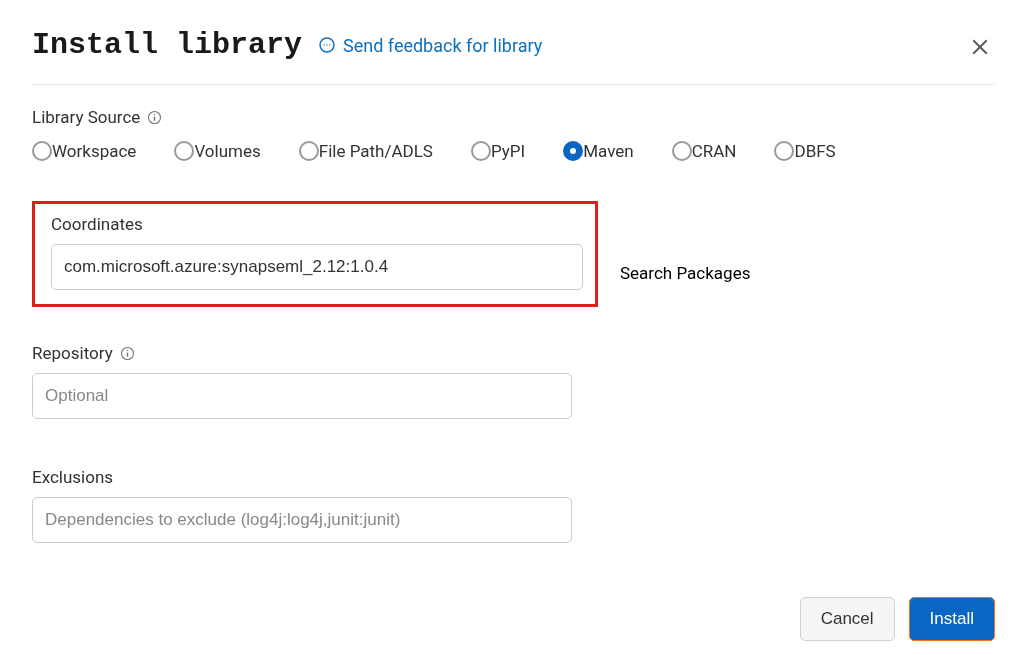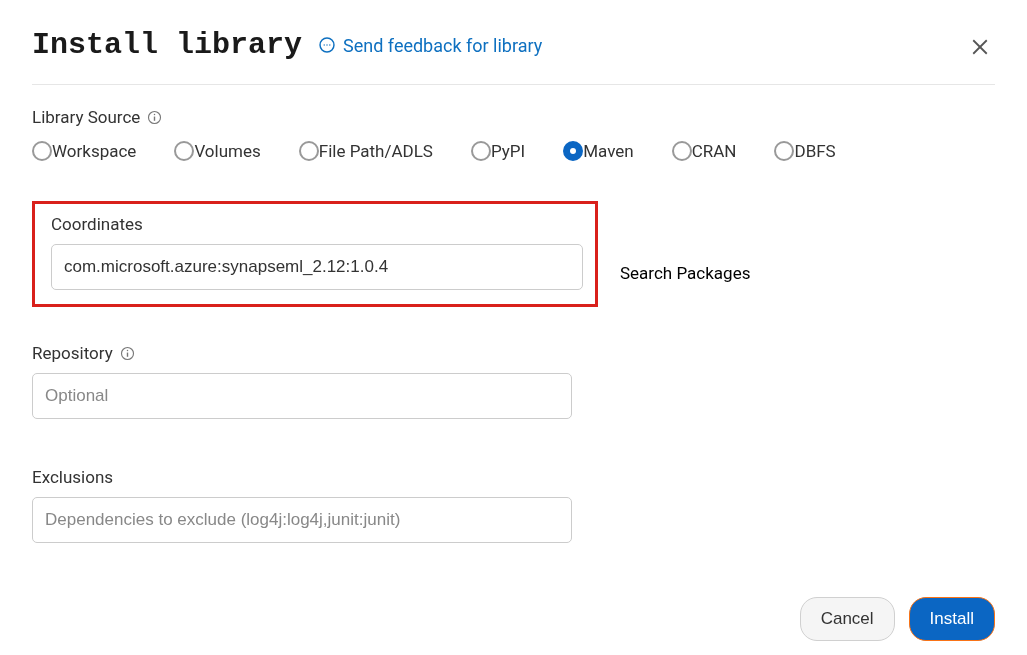--- a/index.html
+++ b/index.html
@@ -151,21 +151,21 @@
     .footer {
       position: absolute;
       bottom: 14px;
       right: 32px;
       display: flex;
       gap: 14px;
     }
     .btn {
       height: 44px;
       padding: 12px 20px;
-      border-radius: 17px;
+      border-radius: 5px;
       font-size: 17px;
       cursor: pointer;
       border: 1px solid transparent;
       display: inline-flex;
       align-items: center;
       justify-content: center;
     }
     .btn-cancel {
       background: #f5f5f5;
       border: 1px solid #d0d0d0;

